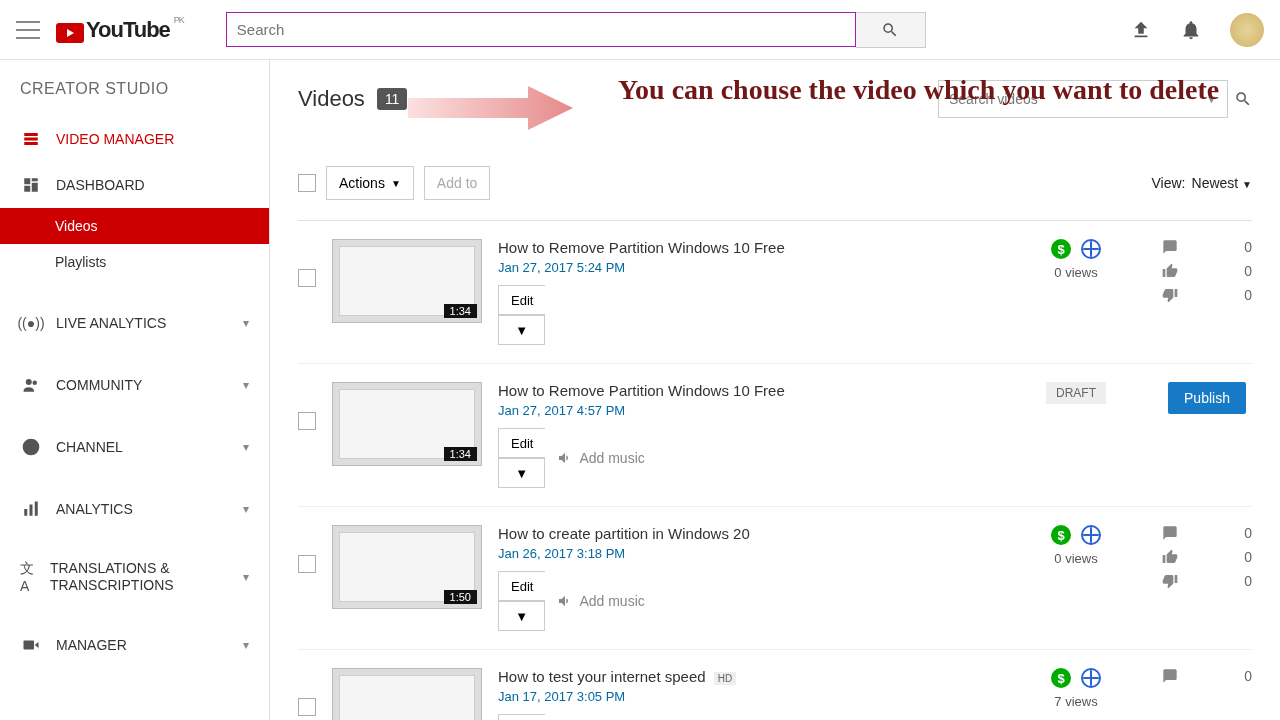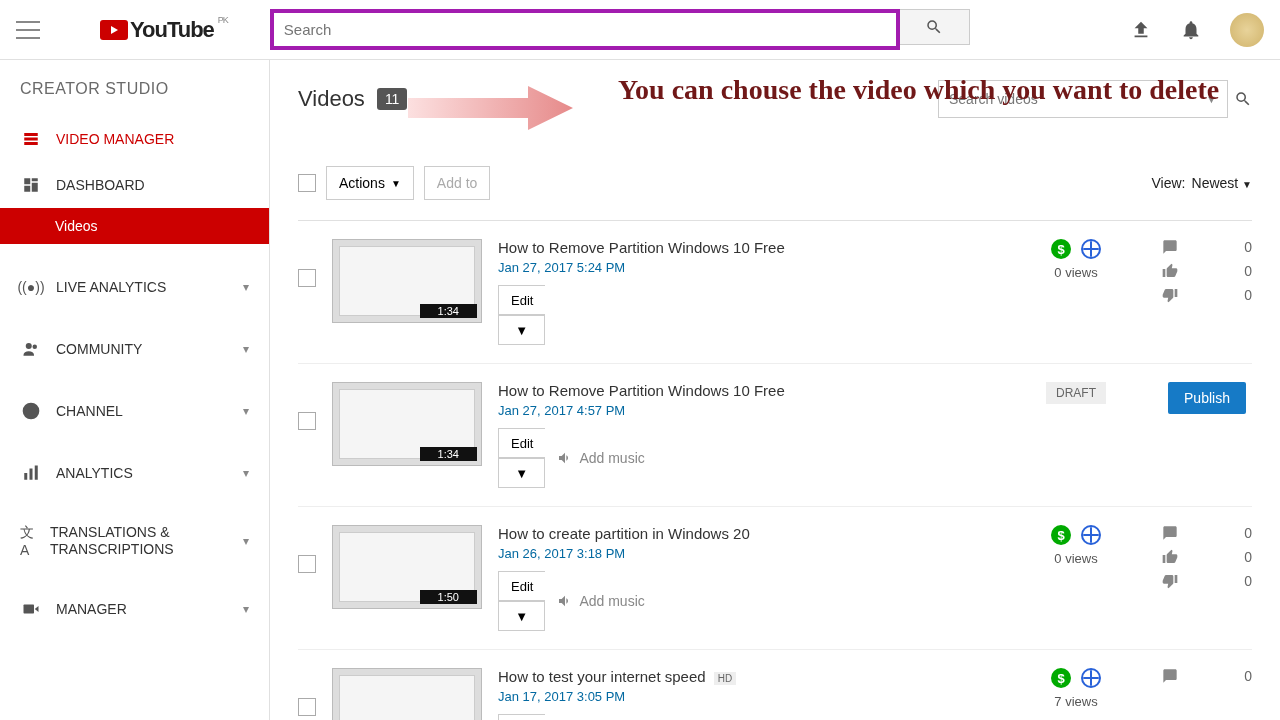--- a/index.html
+++ b/index.html
@@ -1,25 +1,25 @@
 <!DOCTYPE html>
 <html><head>
 <meta charset="utf-8">
 <style>
   * { box-sizing: border-box; margin: 0; padding: 0; font-family: Arial, Helvetica, sans-serif; }
   body { width: 1280px; height: 720px; overflow: hidden; background: #fff; color: #222; }
   .topbar { height: 60px; border-bottom: 1px solid #e0e0e0; display: flex; align-items: center; padding: 0 16px; gap: 16px; }
   .hamburger { width: 24px; height: 18px; display: flex; flex-direction: column; justify-content: space-between; cursor: pointer; }
   .hamburger span { height: 2px; background: #888; }
-  .logo { display: flex; align-items: center; font-size: 22px; font-weight: bold; letter-spacing: -1px; position: relative; margin-left: 44px; }
+  .logo { display: flex; align-items: flex-end; font-size: 22px; font-weight: bold; letter-spacing: -1px; position: relative; }
   .logo-play { background: #c00; width: 28px; height: 20px; border-radius: 3px; display: inline-flex; align-items: center; justify-content: center; margin-right: 2px;}
   .logo-play::after { content:''; border-left:7px solid #fff; border-top:4px solid transparent; border-bottom:4px solid transparent;}
   .logo sup { font-size:9px; color:#888; font-weight:normal; position:absolute; top:-2px; right:-14px;}
   .searchbox { flex:1; display:flex; max-width:700px; margin-left:40px;}
-  .searchbox input { flex:1; height:41px; border:4px solid #a21caf; padding:0 10px; font-size:15px; outline:none;}
+  .searchbox input { flex:1; height:35px; border:1px solid #a21caf; padding:0 10px; font-size:15px; outline:none;}
   .searchbox button { width:70px; height:36px; border:1px solid #ccc; border-left:none; background:#f4f4f4; cursor:pointer; display:flex; align-items:center; justify-content:center;}
   .topright { margin-left:auto; display:flex; align-items:center; gap:28px; }
   .icon-upload, .icon-bell { width:22px; height:22px; fill:#555; cursor:pointer;}
   .avatar { width:34px; height:34px; border-radius:50%; background: radial-gradient(circle,#e8d39a,#d0b36a); cursor:pointer;}
   .main { display:flex; height:calc(720px - 60px); }
   .sidebar { width:270px; border-right:1px solid #e0e0e0; padding-top:20px; overflow:hidden;}
   .cs-title { padding:0 20px 18px; color:#6a6a6a; font-size:16px; font-weight:500; letter-spacing:0.5px;}
   .side-item { display:flex; align-items:center; gap:14px; padding:12px 20px; font-size:14px; color:#333; cursor:pointer; position:relative;}
   .side-item.red { color:#c00;}
   .side-item .chev { margin-left:auto; font-size:12px; color:#888;}
@@ -38,21 +38,21 @@
   .toolbar { display:flex; align-items:center; gap:10px; margin-bottom:20px; margin-top:48px;}
   .toolbar .cb { width:18px; height:18px; border:1px solid #aaa;}
   .btn { height:34px; padding:0 12px; border:1px solid #ccc; background:#fff; font-size:14px; cursor:pointer; display:inline-flex; align-items:center; gap:6px;}
   .btn.disabled { color:#aaa; cursor:default;}
   .viewsort { margin-left:auto; font-size:14px; display:flex; align-items:center; gap:6px;}
   .divider { border-top:1px solid #e0e0e0; margin:0 0 0 0;}
   .vid-row { display:flex; align-items:flex-start; gap:16px; padding:18px 0; border-bottom:1px solid #eee;}
   .vid-row .cb { width:18px; height:18px; border:1px solid #aaa; margin-top:30px; flex-shrink:0;}
   .thumb { width:150px; height:84px; background:#ddd; position:relative; flex-shrink:0; border:1px solid #bbb;}
   .thumb-inner { position:absolute; inset:6px; background:#f5f5f5; border:1px solid #ccc;}
-  .thumb .dur { position:absolute; right:4px; bottom:4px; background:#111; color:#fff; font-size:11px; padding:1px 18px;}
+  .thumb .dur { position:absolute; right:4px; bottom:4px; background:#111; color:#fff; font-size:11px; padding:1px 6px;}
   .vid-meta { flex:0 0 320px; }
   .vid-title { font-size:15px; color:#333; margin-bottom:4px;}
   .vid-title .hd { background:#eee; color:#666; font-size:10px; padding:1px 4px; margin-left:4px;}
   .vid-date { font-size:13px; color:#0369a1; margin-bottom:10px;}
   .vid-btns { display:flex; align-items:center; gap:12px;}
   .split-btn { display:inline-flex;flex-direction:column;}
   .split-btn button { height:30px; border:1px solid #ccc; background:#fff; font-size:13px; padding:0 12px; cursor:pointer;}
   .split-btn button:first-child { border-right:none;}
   .add-music { color:#888; font-size:14px; display:inline-flex; align-items:center; gap:6px; cursor:pointer;}
   .vid-status { width:140px; text-align:center; display:flex; flex-direction:column; align-items:center; gap:6px; margin-left:auto;}
@@ -121,20 +121,21 @@
           <svg width="18" height="18" viewBox="0 0 24 24" fill="currentColor">
             <rect x="3" y="3" width="8" height="8"></rect>
             <rect x="13" y="3" width="8" height="4"></rect>
             <rect x="13" y="9" width="8" height="12"></rect>
             <rect x="3" y="13" width="8" height="8"></rect>
           </svg>
         </span>
       <span>DASHBOARD</span>
     </div>
     <div class="side-sub active">Videos</div>
+    <div class="side-sub">Playlists</div>
     <div style="height:20px"></div>
     <div class="side-item">
       <span class="si-icon">((●))</span>
       <span>LIVE ANALYTICS</span>
       <span class="chev">▾</span>
     </div>
     <div style="height:16px"></div>
     <div class="side-item">
       <span class="si-icon">
           <svg width="18" height="18" viewBox="0 0 24 24" fill="currentColor">

